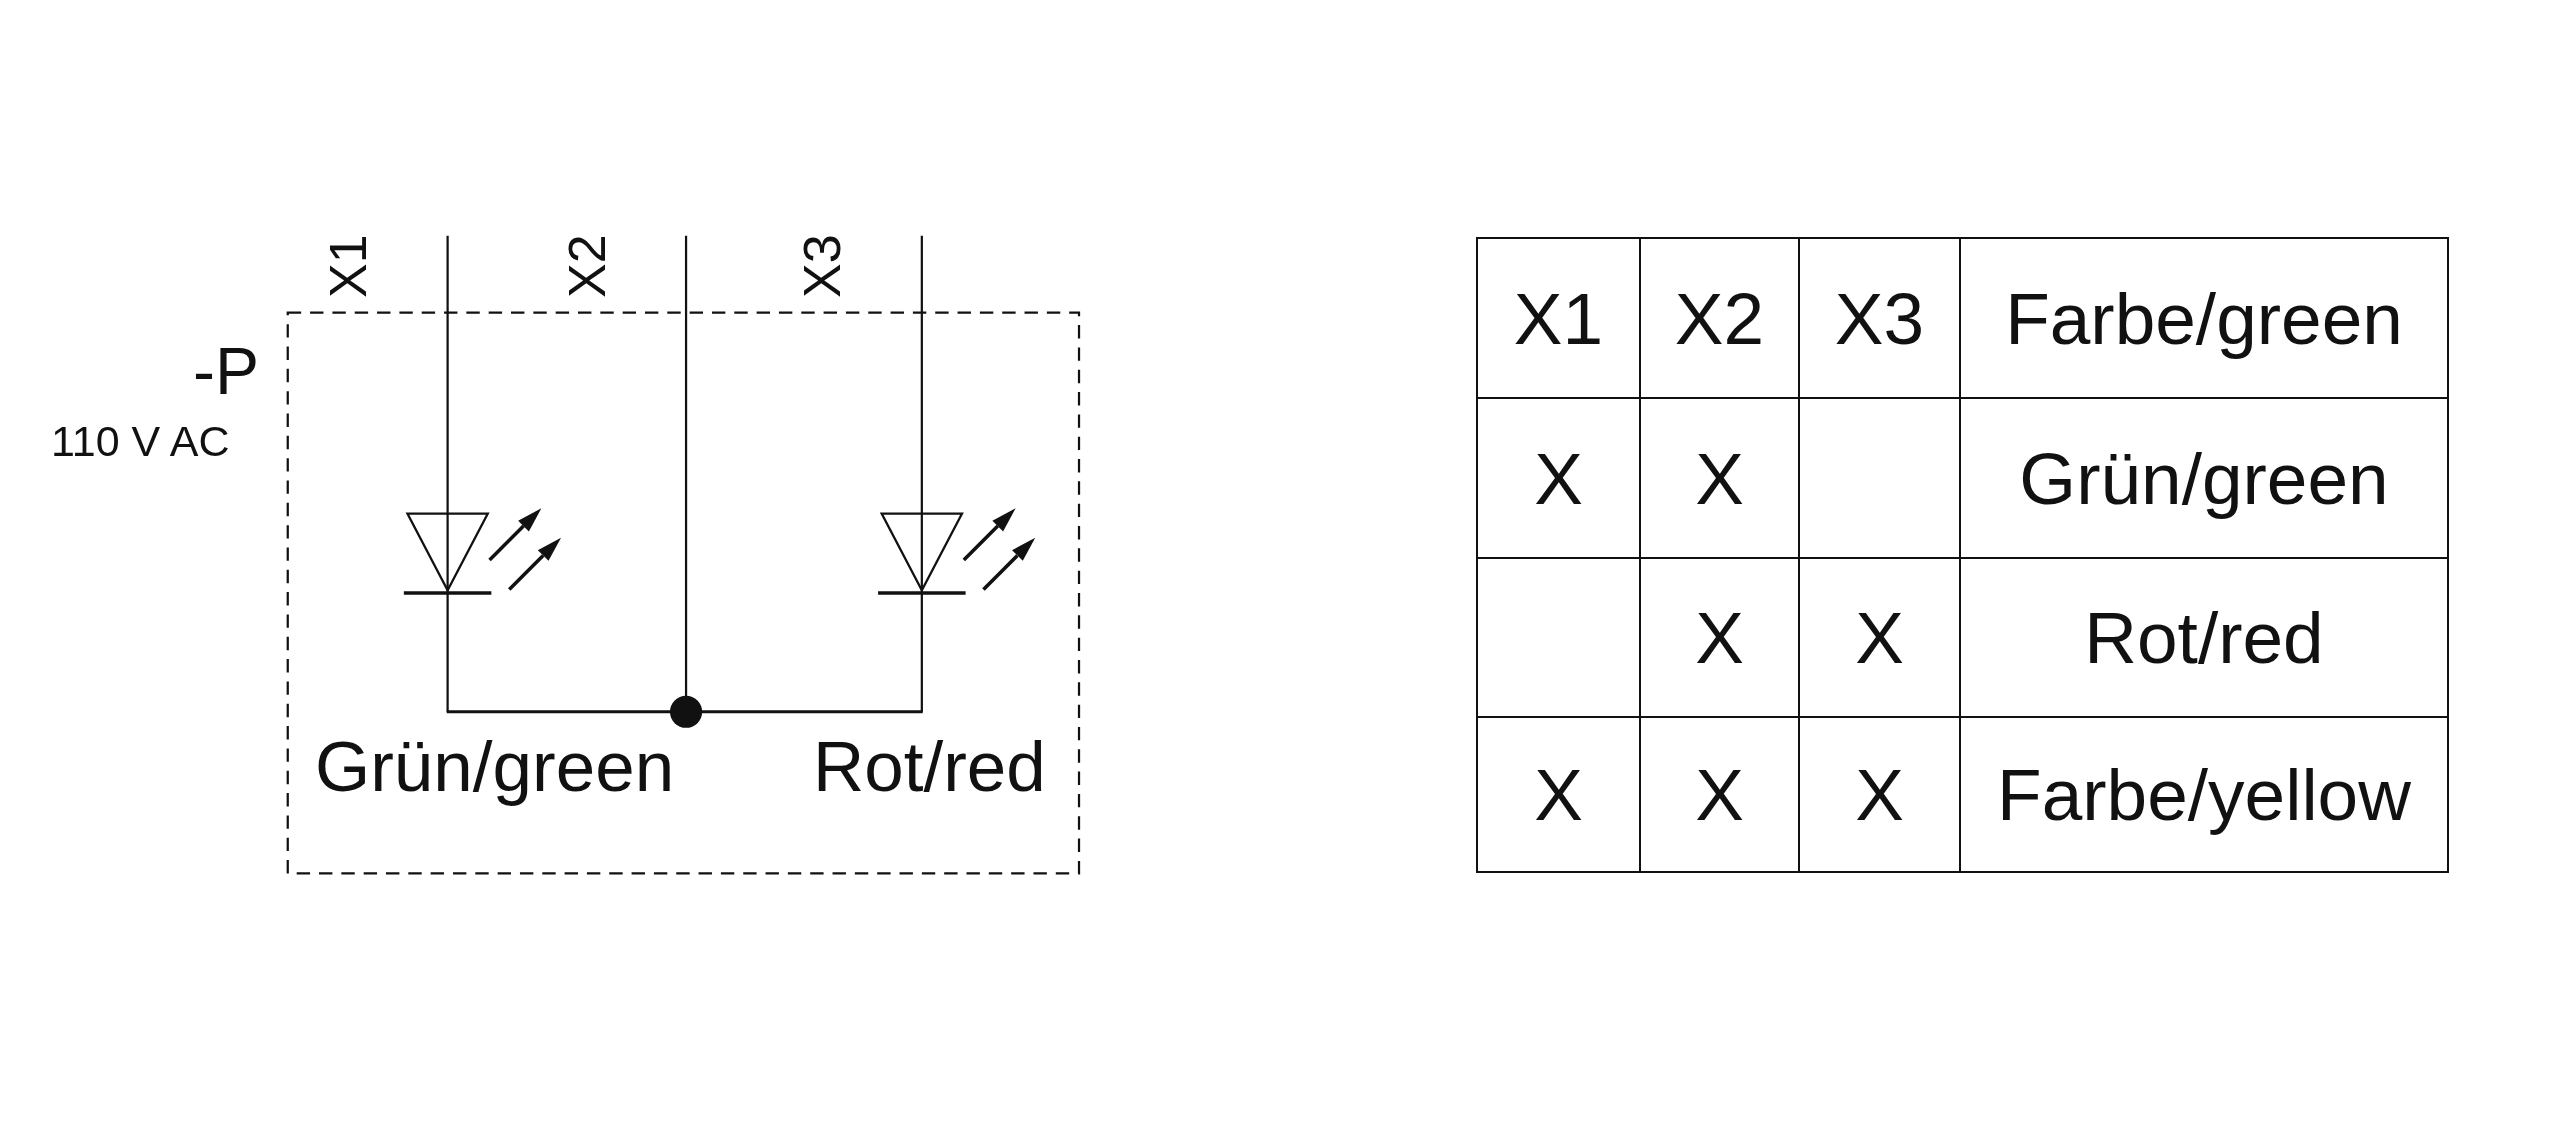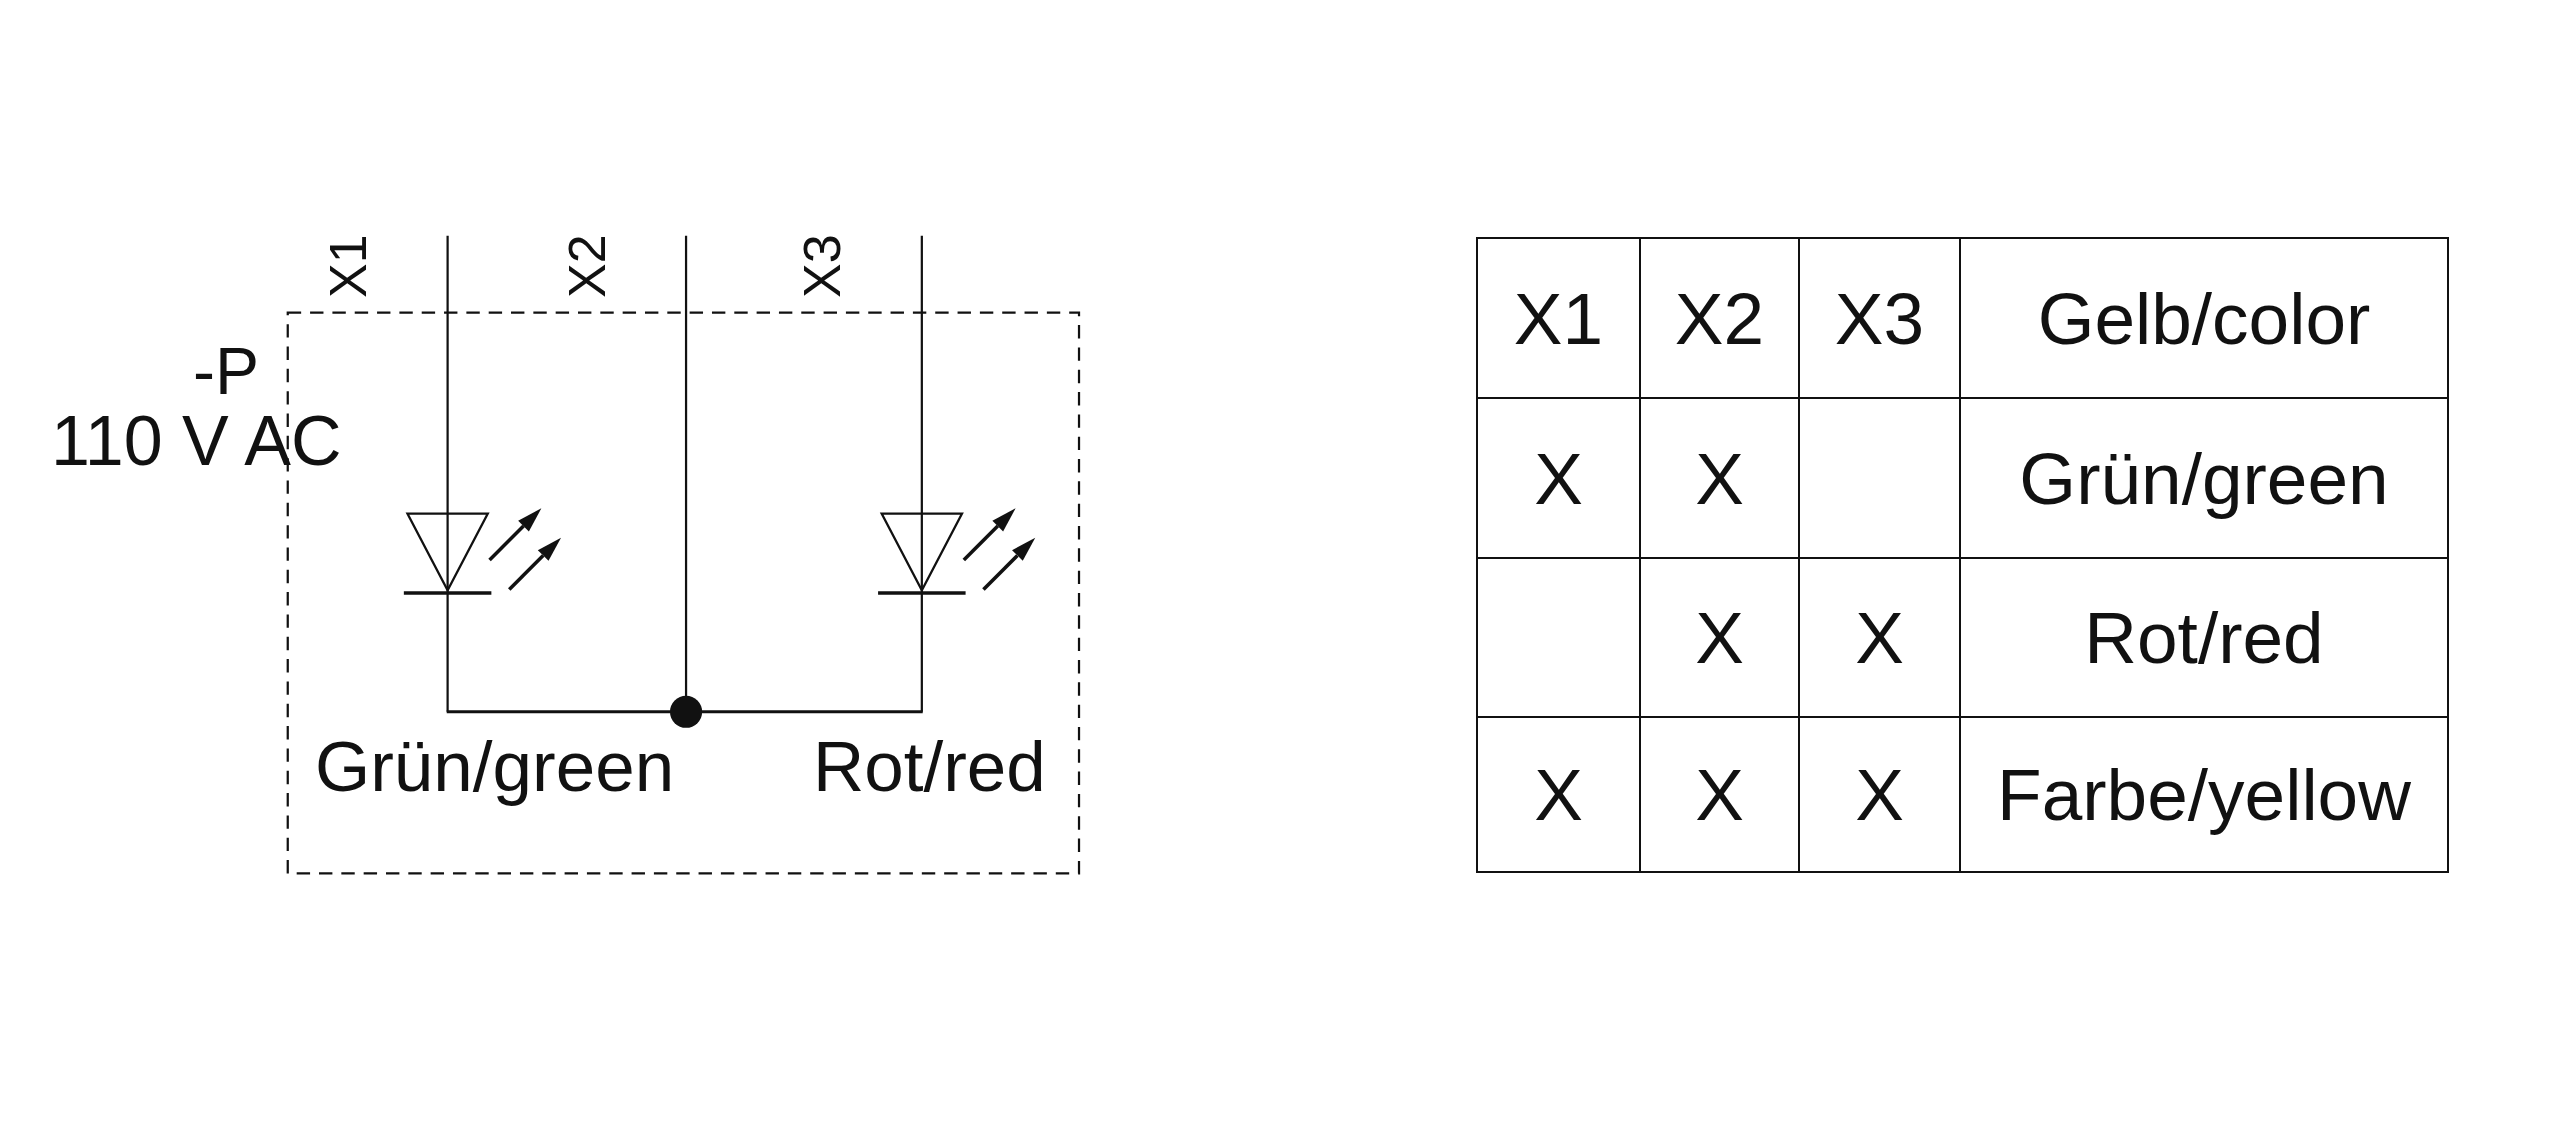--- a/index.html
+++ b/index.html
@@ -23,21 +23,21 @@
     transform-origin: left bottom;
     transform: rotate(-90deg);
   }
   .designator {
     width: 205px;
     text-align: right;
     font-size: 66px;
     line-height: 66px;
   }
   .voltage {
-    font-size: 70px;
+    font-size: 43px;
     line-height: 55px;
     text-align: right;
   }
   .led-label {
     font-size: 71px;
     line-height: 71px;
   }
 
   table.colortable {
     position: absolute;
@@ -112,21 +112,21 @@
       <col style="width:163px">
       <col style="width:159px">
       <col style="width:161px">
       <col style="width:488px">
     </colgroup>
     <tbody>
       <tr style="height:160px">
         <td>X1</td>
         <td>X2</td>
         <td>X3</td>
-        <td>Gelb/color</td>
+        <td>Farbe/green</td>
       </tr>
       <tr style="height:160px">
         <td>X</td>
         <td>X</td>
         <td></td>
         <td>Grün/green</td>
       </tr>
       <tr style="height:159px">
         <td></td>
         <td>X</td>

